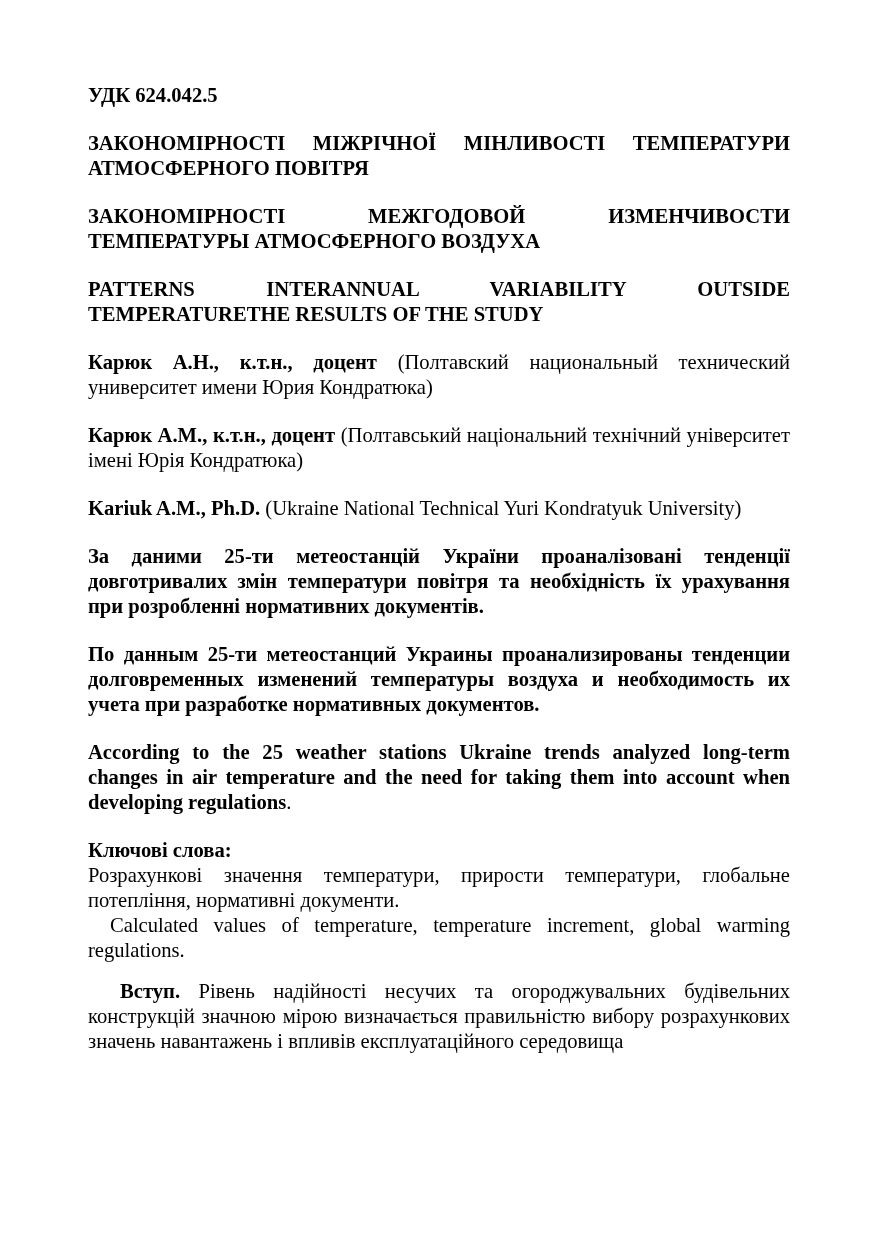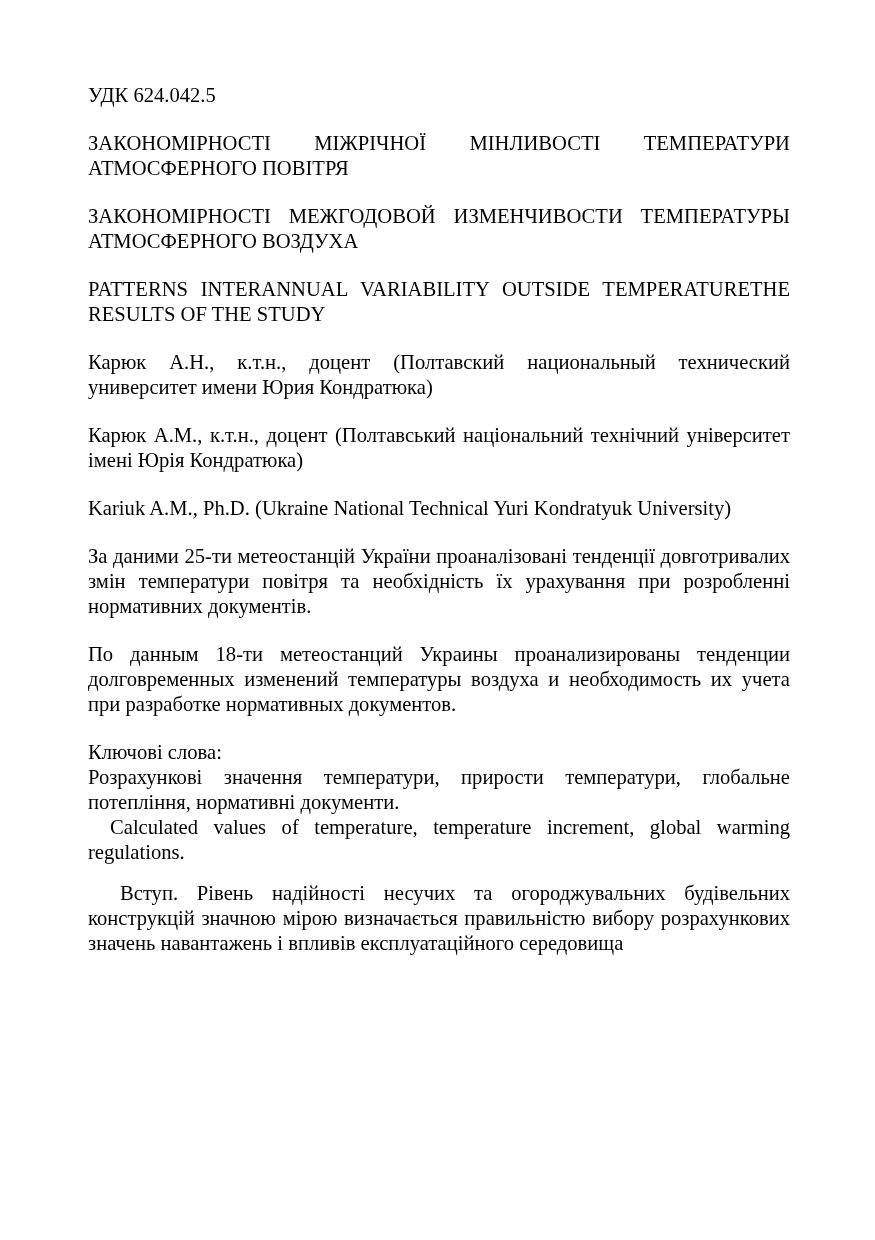--- a/index.html
+++ b/index.html
@@ -22,21 +22,21 @@
     top: 83px;
     width: 702px;
     font-size: 20.6px;
     line-height: 25px;
     text-align: justify;
   }
   .content p {
     margin: 0 0 23px 0;
     padding: 0;
   }
-  .b { font-weight: normal; }
+  .b { font-weight: bold; }
   .kw-block p { margin: 0; }
   .kw-block { margin-bottom: 16px; }
   .indent { text-indent: 22px; }
   .intro-indent { text-indent: 32px; }
 </style>
 </head>
 <body>
 
 <div class="page">
   <div class="content">
@@ -50,22 +50,23 @@
     <p class="b">PATTERNS INTERANNUAL VARIABILITY OUTSIDE TEMPERATURETHE RESULTS OF THE STUDY</p>
 
     <p><span class="b">Карюк А.Н., к.т.н., доцент</span> <span>(Полтавский национальный технический университет имени Юрия Кондратюка)</span></p>
 
     <p><span class="b">Карюк А.М., к.т.н., доцент</span> <span>(Полтавський національний технічний університет імені Юрія Кондратюка)</span></p>
 
     <p><span class="b">Kariuk A.M., Ph.D.</span> <span>(Ukraine National Technical Yuri Kondratyuk University)</span></p>
 
     <p class="b">За даними 25-ти метеостанцій України проаналізовані тенденції довготривалих змін температури повітря та необхідність їх урахування при розробленні нормативних документів.</p>
 
-    <p class="b">По данным 18-ти метеостанций Украины проанализированы тенденции долговременных изменений температуры воздуха и необходимость их учета при разработке нормативных документов.</p>
+    <p class="b">По данным 25-ти метеостанций Украины проанализированы тенденции долговременных изменений температуры воздуха и необходимость их учета при разработке нормативных документов.</p>
 
+    <p><span class="b">According to the 25 weather stations Ukraine trends analyzed long-term changes in air temperature and the need for taking them into account when developing regulations</span><span>.</span></p>
 
     <div class="kw-block">
       <p class="b">Ключові слова:</p>
       <p>Розрахункові значення температури, прирости температури, глобальне потепління, нормативні документи.</p>
       <p class="indent">Calculated values of temperature, temperature increment, global warming regulations.</p>
     </div>
 
     <p class="intro-indent"><span class="b">Вступ.</span> <span>Рівень надійності несучих та огороджувальних будівельних конструкцій значною мірою визначається правильністю вибору розрахункових значень навантажень і впливів експлуатаційного середовища</span></p>
 
   </div>

